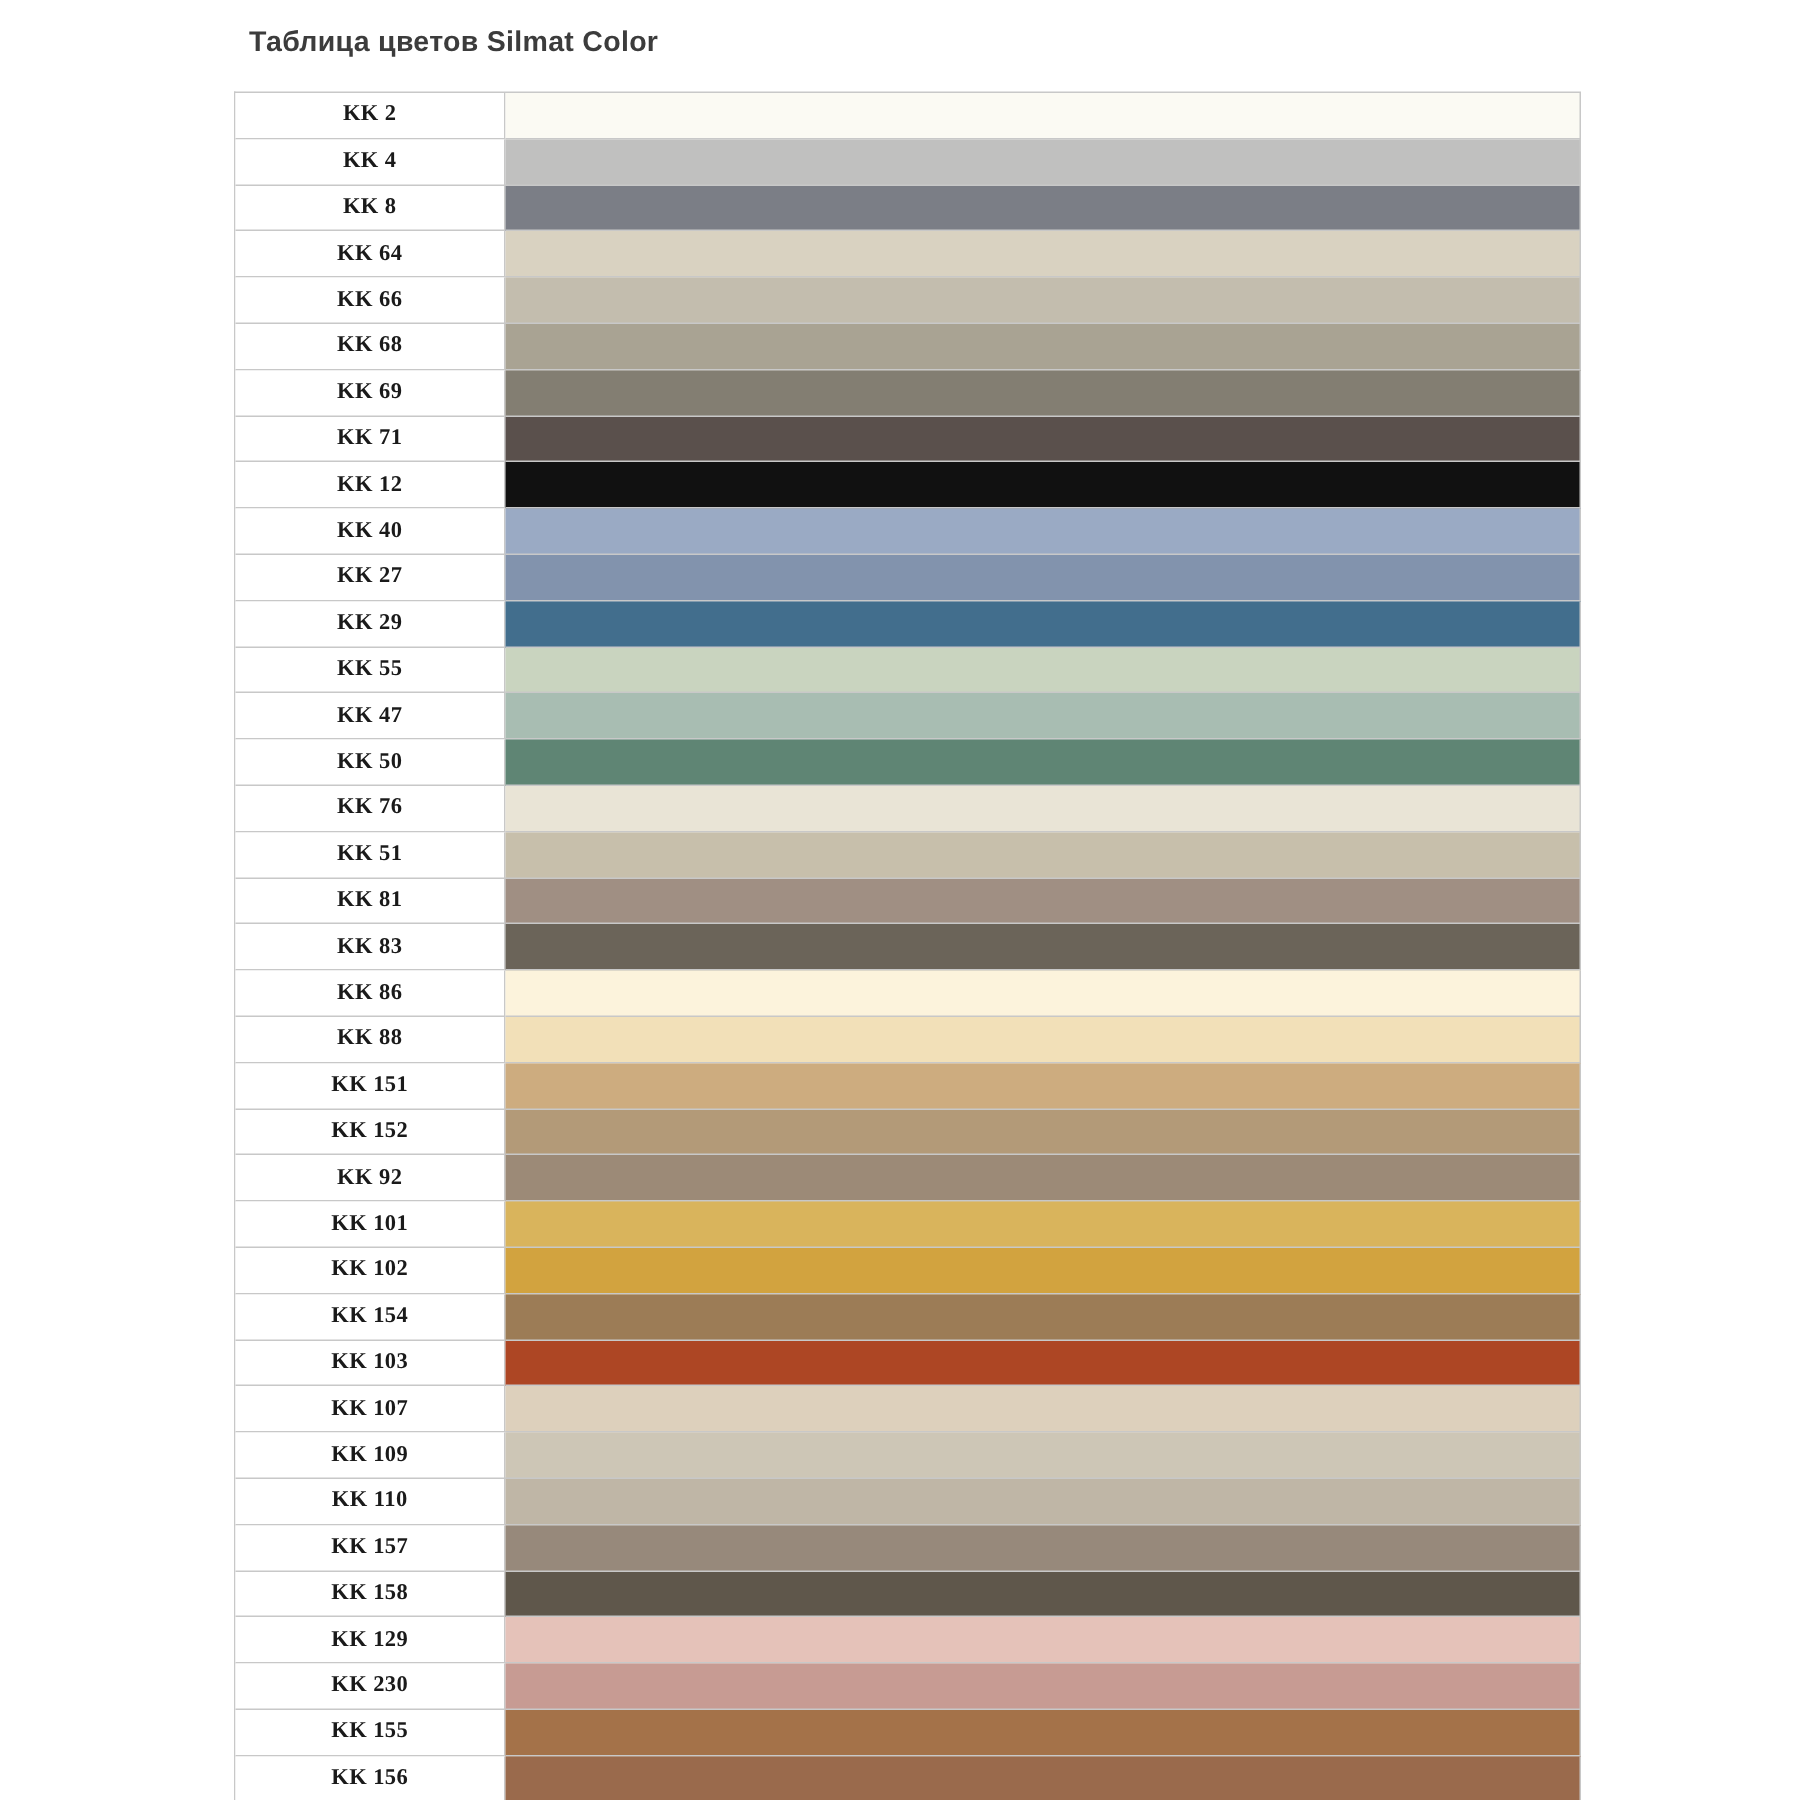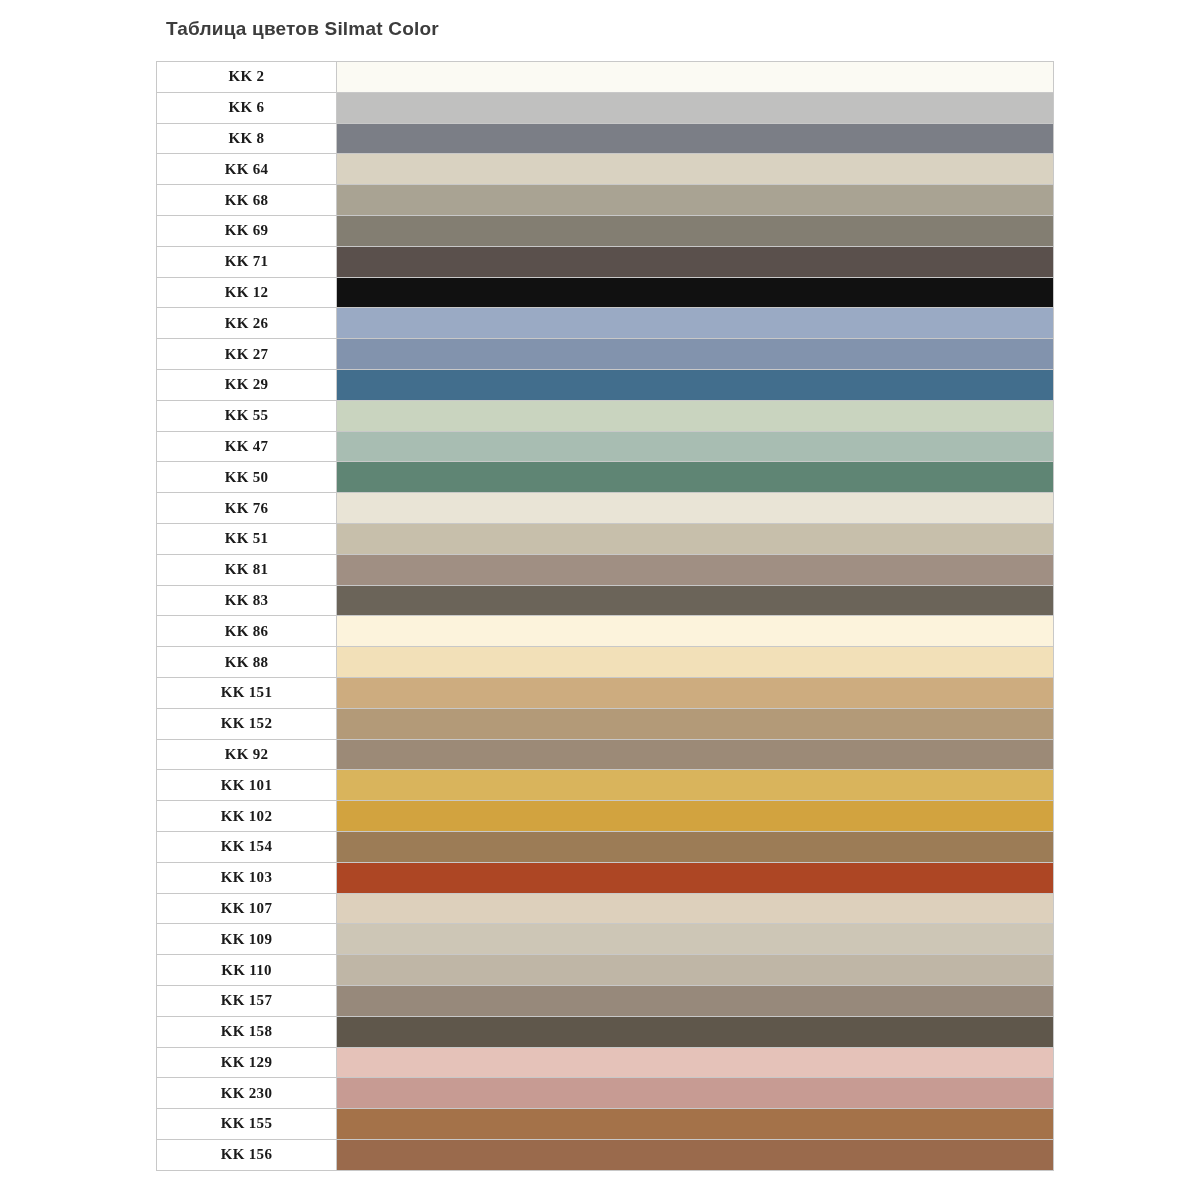--- a/index.html
+++ b/index.html
@@ -73,49 +73,53 @@
 <div class="page">
 
   <div class="title">Таблица цветов Silmat Color</div>
 
   <div class="table">
       <div class="row">
         <div class="cell-code">KK 2</div>
         <div class="cell-swatch" style="background: rgb(251, 250, 243);"></div>
       </div>
       <div class="row">
-        <div class="cell-code">KK 6</div>
+        <div class="cell-code">KK 4</div>
         <div class="cell-swatch" style="background: rgb(192, 192, 191);"></div>
       </div>
       <div class="row">
         <div class="cell-code">KK 8</div>
         <div class="cell-swatch" style="background: rgb(123, 126, 134);"></div>
       </div>
       <div class="row">
         <div class="cell-code">KK 64</div>
         <div class="cell-swatch" style="background: rgb(217, 210, 193);"></div>
       </div>
       <div class="row">
+        <div class="cell-code">KK 66</div>
+        <div class="cell-swatch" style="background: rgb(195, 189, 174);"></div>
+      </div>
+      <div class="row">
         <div class="cell-code">KK 68</div>
         <div class="cell-swatch" style="background: rgb(169, 163, 147);"></div>
       </div>
       <div class="row">
         <div class="cell-code">KK 69</div>
         <div class="cell-swatch" style="background: rgb(131, 126, 114);"></div>
       </div>
       <div class="row">
         <div class="cell-code">KK 71</div>
         <div class="cell-swatch" style="background: rgb(90, 80, 76);"></div>
       </div>
       <div class="row">
         <div class="cell-code">KK 12</div>
         <div class="cell-swatch" style="background: rgb(17, 17, 17);"></div>
       </div>
       <div class="row">
-        <div class="cell-code">KK 26</div>
+        <div class="cell-code">KK 40</div>
         <div class="cell-swatch" style="background: rgb(154, 170, 196);"></div>
       </div>
       <div class="row">
         <div class="cell-code">KK 27</div>
         <div class="cell-swatch" style="background: rgb(130, 147, 173);"></div>
       </div>
       <div class="row">
         <div class="cell-code">KK 29</div>
         <div class="cell-swatch" style="background: rgb(66, 110, 141);"></div>
       </div>

